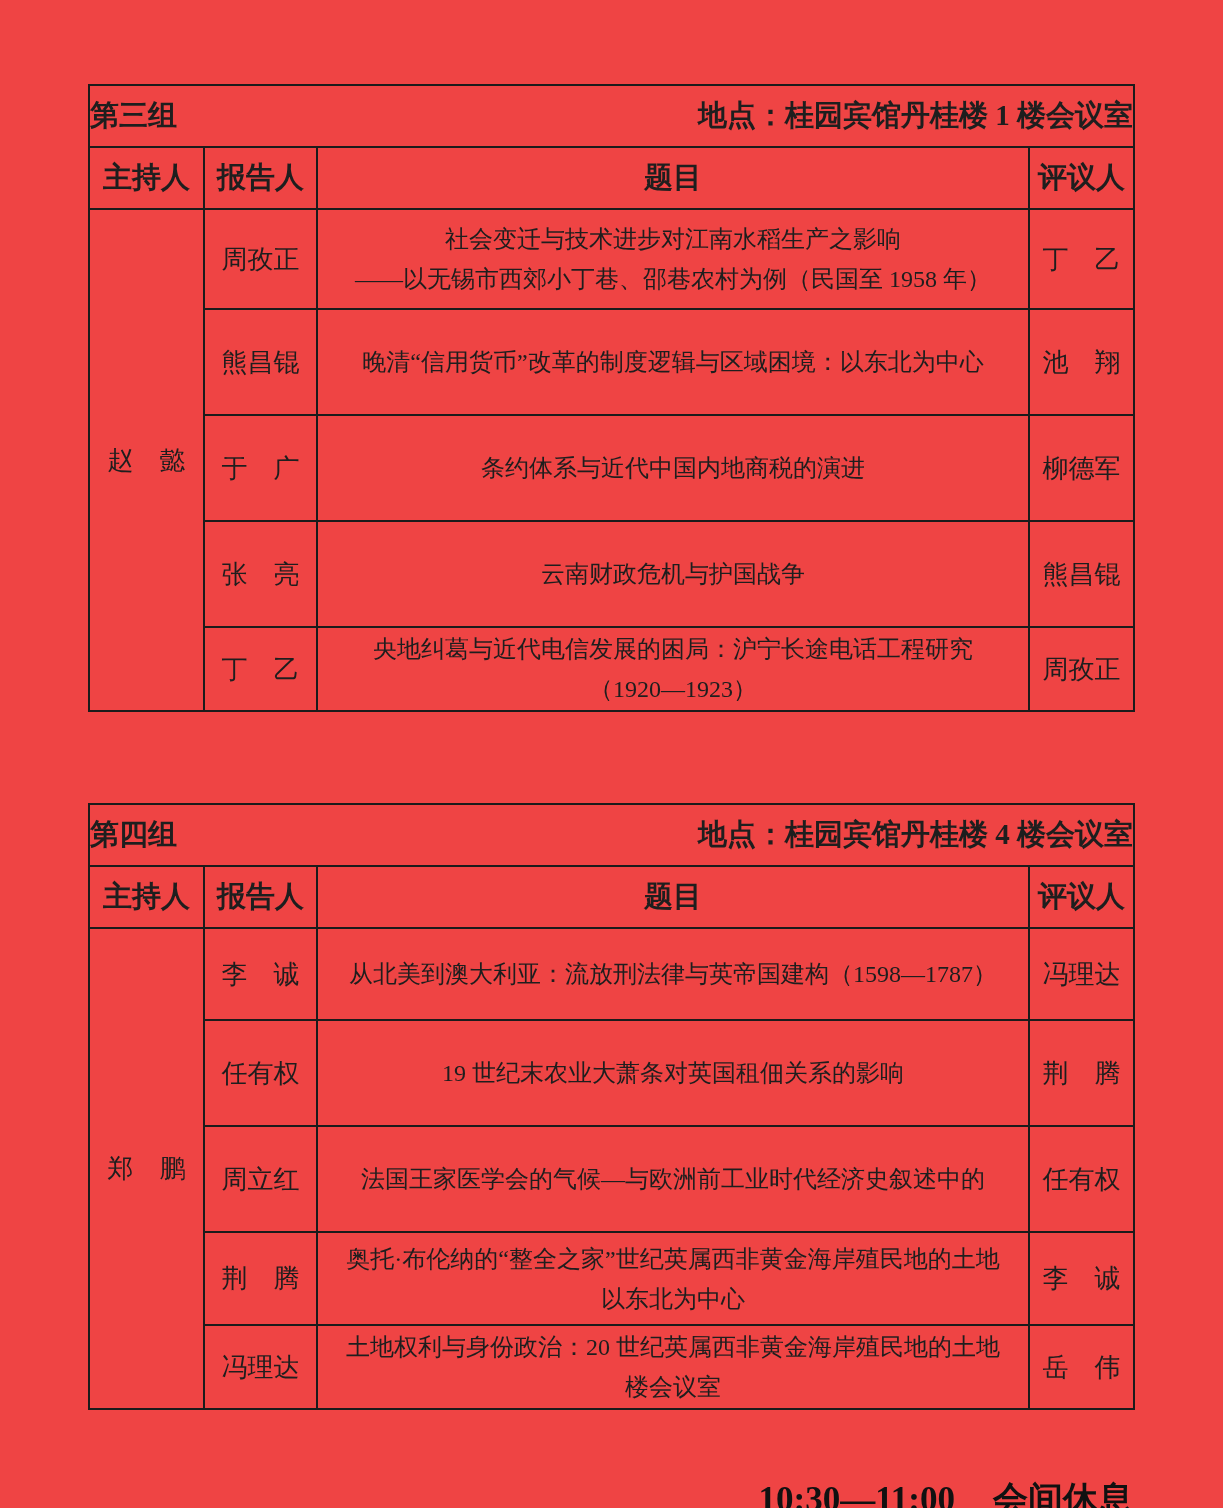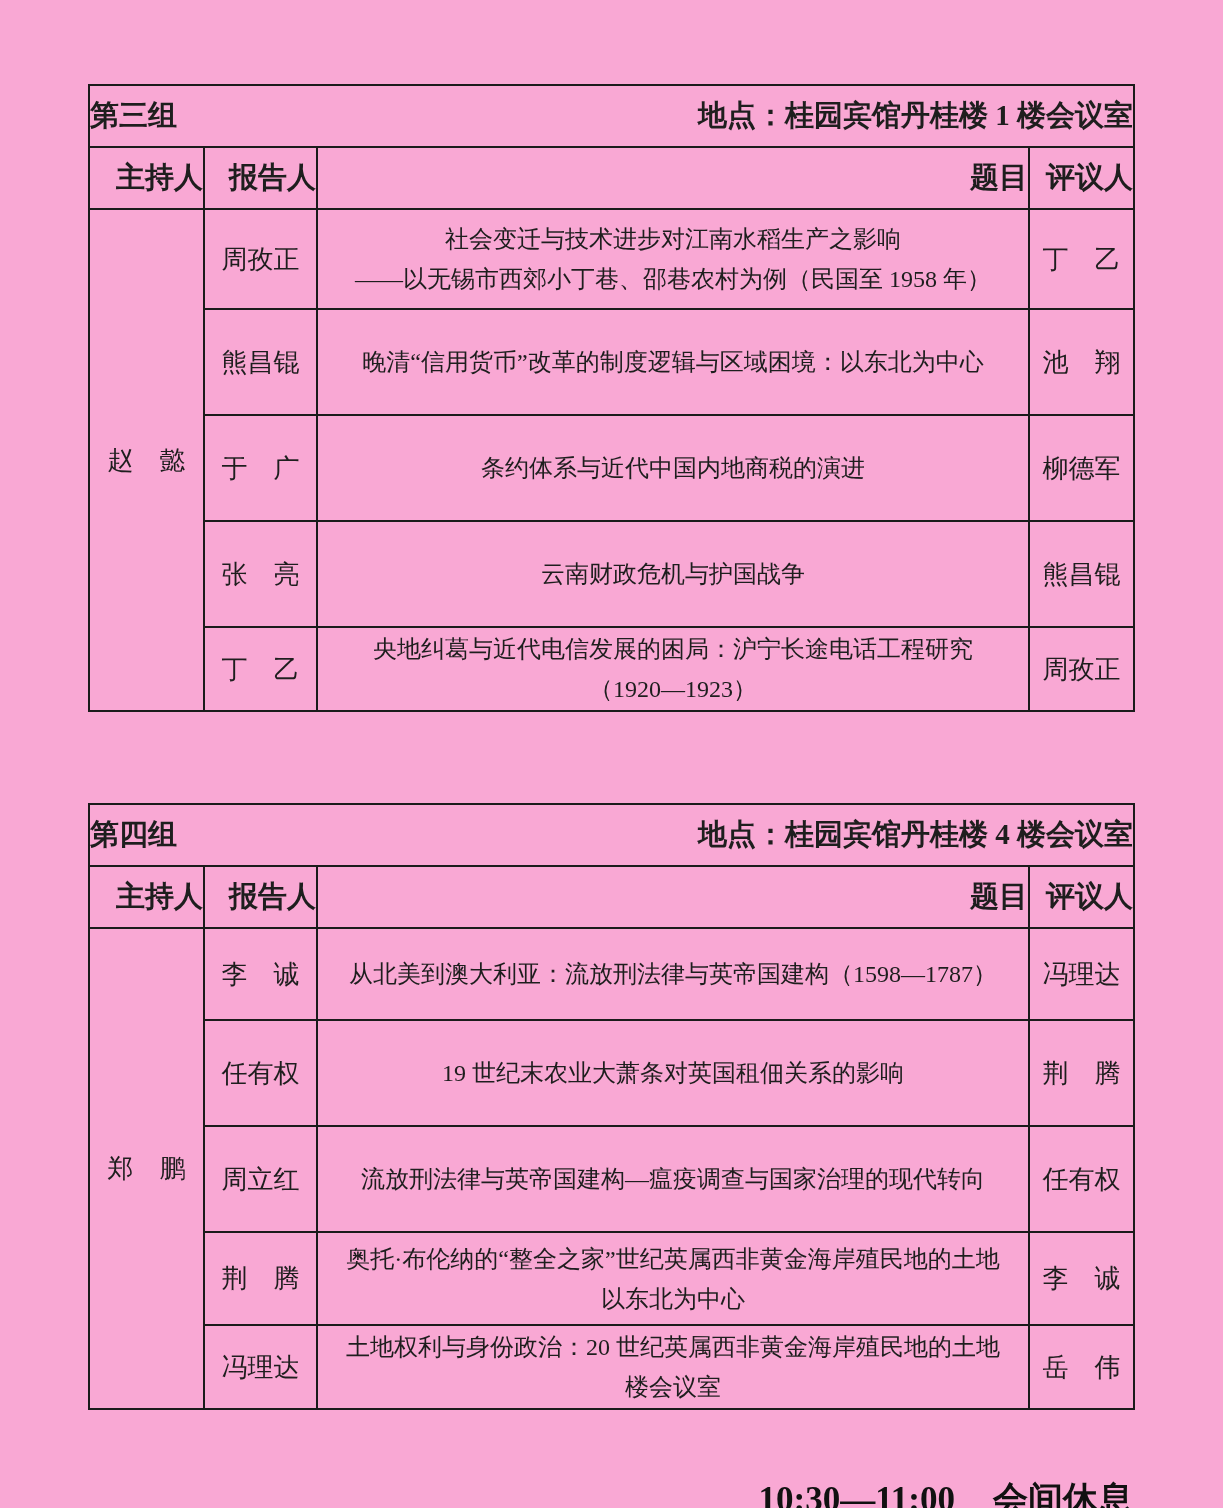--- a/index.html
+++ b/index.html
@@ -1,34 +1,34 @@
 <!DOCTYPE html>
 <html><head>
 <meta charset="utf-8">
 <style>
   html,body{margin:0;padding:0;background:#ffffff;}
   .page{
-    width:1223px;height:1508px;background:#f9a8d4;box-sizing:border-box;
+    width:1223px;height:1508px;background:#ef4444;box-sizing:border-box;
     padding:84px 90px 0 88px;
     font-family:"Liberation Serif","DejaVu Serif",serif;
     color:#1e1e1e;
   }
   table.sched{
     border-collapse:collapse;table-layout:fixed;width:1045px;
     border:2.5px solid #1b1b1b;
   }
   table.sched td,table.sched th{
     border:2px solid #1b1b1b;
     vertical-align:middle;
     padding:0;
   }
   td.title-cell{height:60px;padding:0 14px;}
   .title-flex{display:flex;justify-content:space-between;align-items:center;}
   .group-name,.group-loc{font-weight:bold;font-size:29px;white-space:nowrap;}
-  th.colhead{height:60px;font-weight:bold;font-size:29px;text-align:right;}
+  th.colhead{height:60px;font-weight:bold;font-size:29px;text-align:center;}
   td.name{font-size:26px;text-align:center;}
   td.paper{font-size:24px;text-align:center;line-height:40px;padding:6px 8px;}
   tr.rh100{height:100px;}
   tr.rh93{height:93px;}
   tr.rh92{height:92px;}
   tr.rh86{height:106px;}
   tr.rh84{height:84px;}
   table.t2{margin-top:91px;}
   .footer{
     margin-top:72px;width:1045px;text-align:right;
@@ -137,21 +137,21 @@
     <tr class="rh86">
       <td class="name">任有权</td>
       <td class="paper">
         <div>19 世纪末农业大萧条对英国租佃关系的影响</div>
       </td>
       <td class="name">荆　腾</td>
     </tr>
     <tr class="rh86">
       <td class="name">周立红</td>
       <td class="paper">
-        <div>流放刑法律与英帝国建构—瘟疫调查与国家治理的现代转向</div>
+        <div>法国王家医学会的气候—与欧洲前工业时代经济史叙述中的</div>
       </td>
       <td class="name">任有权</td>
     </tr>
     <tr class="rh93">
       <td class="name">荆　腾</td>
       <td class="paper">
         <div>奥托·布伦纳的“整全之家”世纪英属西非黄金海岸殖民地的土地</div>
         <div>以东北为中心</div>
       </td>
       <td class="name">李　诚</td>

